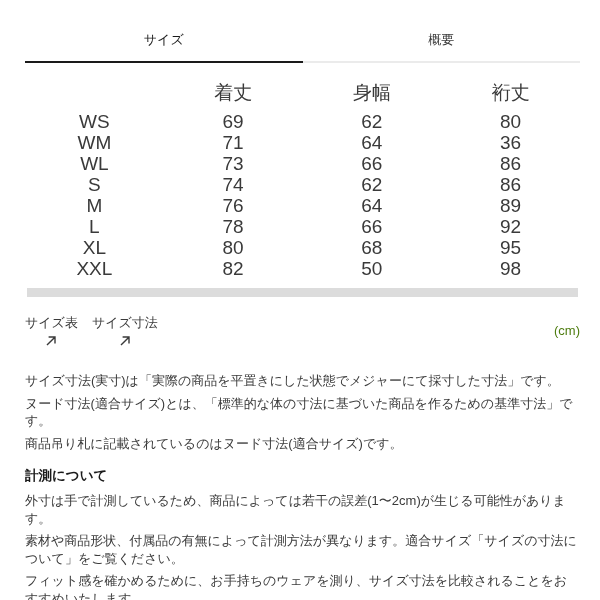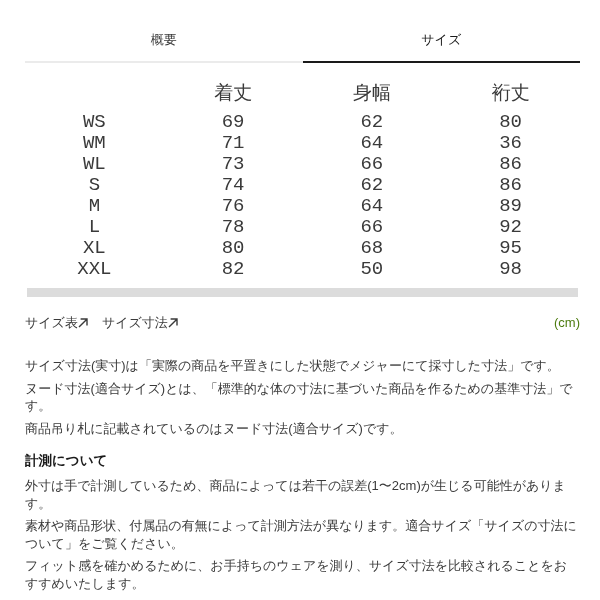--- a/index.html
+++ b/index.html
@@ -23,35 +23,35 @@
   
   .size-table {
     width: 555px; margin: 12px 20px 0 25px; border-collapse: collapse;
     table-layout: fixed;
   }
   .size-table th, .size-table td {
     width: 25%; text-align: center; font-weight: normal; font-size: 19px;
     color: #3a3a3a; line-height: 16px;
   }
   .size-table thead th { padding: 10px 0; }
-  .size-table tbody td { padding: 2.5px 0; font-family: Liberation Mono, monospace; }
+  .size-table tbody td { padding: 2.5px 0; }
 
   
   .hscrollbar {
     margin: 9px 22px 0 27px; height: 9px; background: #dcdcdc;
   }
 
   
   .links-row {
     display: flex; align-items: center; margin: 18px 20px 0 25px;
     font-size: 13px; line-height: 16px;
   }
   .size-link {
-    display: inline-flex; align-items: center; color: #3a3a3a;
-    text-decoration: none; margin-right: 14px; cursor: pointer;
+    display: inline-flex; align-items: center; gap: 5px; color: #3a3a3a;
+    text-decoration: none; margin-right: 14px; cursor: pointer; flex-direction: column;
   }
   .ext-icon { width: 10px; height: 10px; display: inline-block; }
   .unit { margin-left: auto; color: #4d7c0f; }
 
   
   .section { margin: 0 20px 0 25px; }
   .section-1 { margin-top: 26px; }
   .section-2 { margin-top: 15px; }
   .section h3 {
     font-size: 13.5px; line-height: 18px; font-weight: bold; color: #1a1a1a;
@@ -60,22 +60,22 @@
   .section p {
     font-size: 13px; line-height: 17.5px; color: #3a3a3a; margin-bottom: 5px;
   }
 </style>
 </head>
 <body>
 
 <div class="page">
 
   <nav class="tab-bar">
+    <div class="tab active">サイズ</div>
     <div class="tab">概要</div>
-    <div class="tab active">サイズ</div>
   </nav>
 
   <table class="size-table">
     <thead>
       <tr>
         <th></th>
         <th>着丈</th>
         <th>身幅</th>
         <th>裄丈</th>
       </tr>

